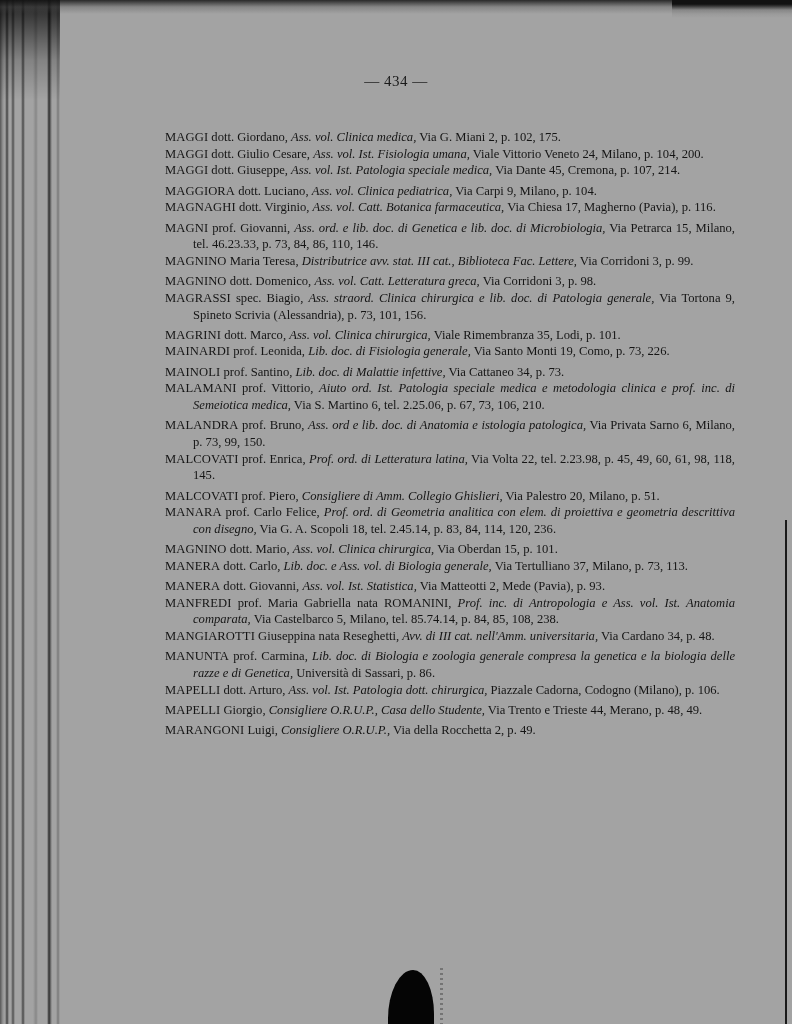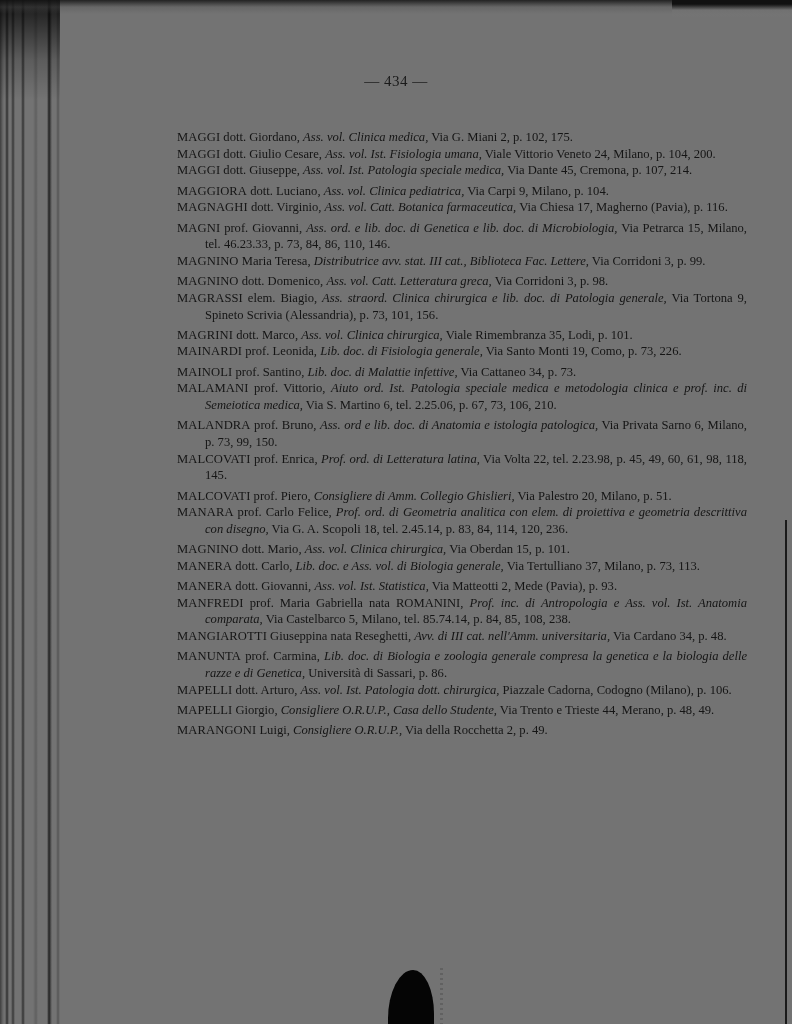--- a/index.html
+++ b/index.html
@@ -5,21 +5,21 @@
     html, body {
       margin: 0; padding: 0;
       width: 792px; height: 1024px;
       background: #ffffff;
       overflow: hidden;
     }
     body { position: relative; }
     .page {
       position: absolute; left: 0; top: 0;
       width: 792px; height: 1024px;
-      background: #737373;
+      background: #a3a3a3;
     }
     
     .top-shadow {
       position: absolute; left: 0; top: 0; width: 792px; height: 14px;
       background: linear-gradient(to bottom, rgba(20,20,20,0.85), rgba(80,80,80,0.35) 50%, rgba(255,255,255,0));
     }
     .top-shadow-right {
       position: absolute; right: 0; top: 0; width: 120px; height: 18px;
       background: linear-gradient(to bottom, #111 0, #111 4px, rgba(120,120,120,0.4) 10px, rgba(255,255,255,0) 18px);
     }
@@ -60,21 +60,20 @@
       text-align: center;
       font-family: "Liberation Serif", "DejaVu Serif", serif;
       font-size: 15px; color: #1a1a1a;
       letter-spacing: 0.5px;
     }
     .entries {
       position: absolute; left: 165px; top: 129px; width: 570px;
       font-family: "Liberation Serif", "DejaVu Serif", serif;
       font-size: 12.6px; line-height: 16.7px;
       color: #151515;
-      margin-left: 12px;
     }
     .entry {
       text-indent: -28px;
       padding-left: 28px;
       margin: 0;
       text-align: justify;
     }
     .entry.gap { margin-top: 3.5px; }
     .entry .surname { letter-spacing: 0.1px; }
     .entry .role { font-style: italic; }
@@ -95,21 +94,21 @@
 
   <div class="entries" id="entries">
       <p class="entry"><span class="surname">MAGGI</span><span> dott. Giordano, </span><span class="role">Ass. vol. Clinica medica,</span><span> Via G. Miani 2, p. 102, 175.</span></p>
       <p class="entry"><span class="surname">MAGGI</span><span> dott. Giulio Cesare, </span><span class="role">Ass. vol. Ist. Fisiologia umana,</span><span> Viale Vittorio Veneto 24, Milano, p. 104, 200.</span></p>
       <p class="entry"><span class="surname">MAGGI</span><span> dott. Giuseppe, </span><span class="role">Ass. vol. Ist. Patologia speciale medica,</span><span> Via Dante 45, Cremona, p. 107, 214.</span></p>
       <p class="entry gap"><span class="surname">MAGGIORA</span><span> dott. Luciano, </span><span class="role">Ass. vol. Clinica pediatrica,</span><span> Via Carpi 9, Milano, p. 104.</span></p>
       <p class="entry"><span class="surname">MAGNAGHI</span><span> dott. Virginio, </span><span class="role">Ass. vol. Catt. Botanica farmaceutica,</span><span> Via Chiesa 17, Magherno (Pavia), p. 116.</span></p>
       <p class="entry gap"><span class="surname">MAGNI</span><span> prof. Giovanni, </span><span class="role">Ass. ord. e lib. doc. di Genetica e lib. doc. di Microbiologia,</span><span> Via Petrarca 15, Milano, tel. 46.23.33, p. 73, 84, 86, 110, 146.</span></p>
       <p class="entry"><span class="surname">MAGNINO</span><span> Maria Teresa, </span><span class="role">Distributrice avv. stat. III cat., Biblioteca Fac. Lettere,</span><span> Via Corridoni 3, p. 99.</span></p>
       <p class="entry gap"><span class="surname">MAGNINO</span><span> dott. Domenico, </span><span class="role">Ass. vol. Catt. Letteratura greca,</span><span> Via Corridoni 3, p. 98.</span></p>
-      <p class="entry"><span class="surname">MAGRASSI</span><span> elem. Biagio, </span><span class="role">Ass. straord. Clinica chirurgica e lib. doc. di Patologia generale,</span><span> Via Tortona 9, Spineto Scrivia (Alessandria), p. 73, 101, 156.</span></p>
+      <p class="entry"><span class="surname">MAGRASSI</span><span> spec. Biagio, </span><span class="role">Ass. straord. Clinica chirurgica e lib. doc. di Patologia generale,</span><span> Via Tortona 9, Spineto Scrivia (Alessandria), p. 73, 101, 156.</span></p>
       <p class="entry gap"><span class="surname">MAGRINI</span><span> dott. Marco, </span><span class="role">Ass. vol. Clinica chirurgica,</span><span> Viale Rimembranza 35, Lodi, p. 101.</span></p>
       <p class="entry"><span class="surname">MAINARDI</span><span> prof. Leonida, </span><span class="role">Lib. doc. di Fisiologia generale,</span><span> Via Santo Monti 19, Como, p. 73, 226.</span></p>
       <p class="entry gap"><span class="surname">MAINOLI</span><span> prof. Santino, </span><span class="role">Lib. doc. di Malattie infettive,</span><span> Via Cattaneo 34, p. 73.</span></p>
       <p class="entry"><span class="surname">MALAMANI</span><span> prof. Vittorio, </span><span class="role">Aiuto ord. Ist. Patologia speciale medica e metodologia clinica e prof. inc. di Semeiotica medica,</span><span> Via S. Martino 6, tel. 2.25.06, p. 67, 73, 106, 210.</span></p>
       <p class="entry gap"><span class="surname">MALANDRA</span><span> prof. Bruno, </span><span class="role">Ass. ord e lib. doc. di Anatomia e istologia patologica,</span><span> Via Privata Sarno 6, Milano, p. 73, 99, 150.</span></p>
       <p class="entry"><span class="surname">MALCOVATI</span><span> prof. Enrica, </span><span class="role">Prof. ord. di Letteratura latina,</span><span> Via Volta 22, tel. 2.23.98, p. 45, 49, 60, 61, 98, 118, 145.</span></p>
       <p class="entry gap"><span class="surname">MALCOVATI</span><span> prof. Piero, </span><span class="role">Consigliere di Amm. Collegio Ghislieri,</span><span> Via Palestro 20, Milano, p. 51.</span></p>
       <p class="entry"><span class="surname">MANARA</span><span> prof. Carlo Felice, </span><span class="role">Prof. ord. di Geometria analitica con elem. di proiettiva e geometria descrittiva con disegno,</span><span> Via G. A. Scopoli 18, tel. 2.45.14, p. 83, 84, 114, 120, 236.</span></p>
       <p class="entry gap"><span class="surname">MAGNINO</span><span> dott. Mario, </span><span class="role">Ass. vol. Clinica chirurgica,</span><span> Via Oberdan 15, p. 101.</span></p>
       <p class="entry"><span class="surname">MANERA</span><span> dott. Carlo, </span><span class="role">Lib. doc. e Ass. vol. di Biologia generale,</span><span> Via Tertulliano 37, Milano, p. 73, 113.</span></p>

